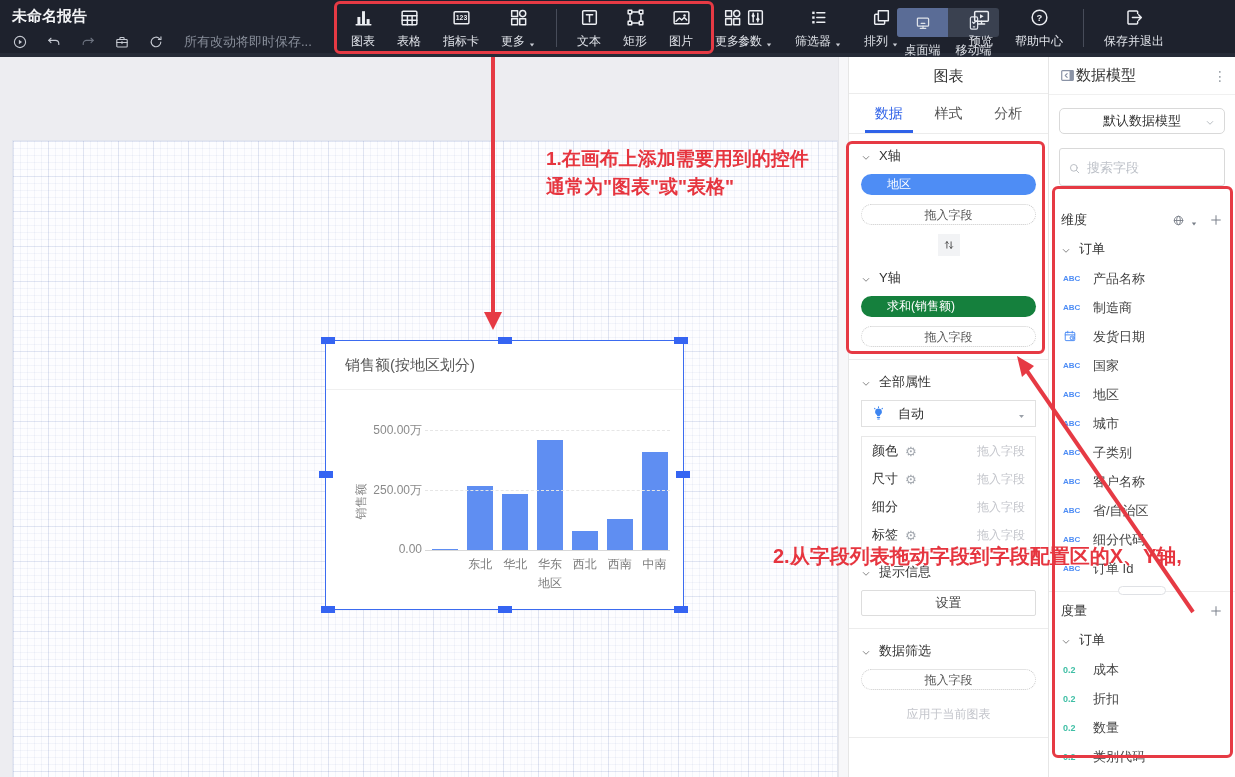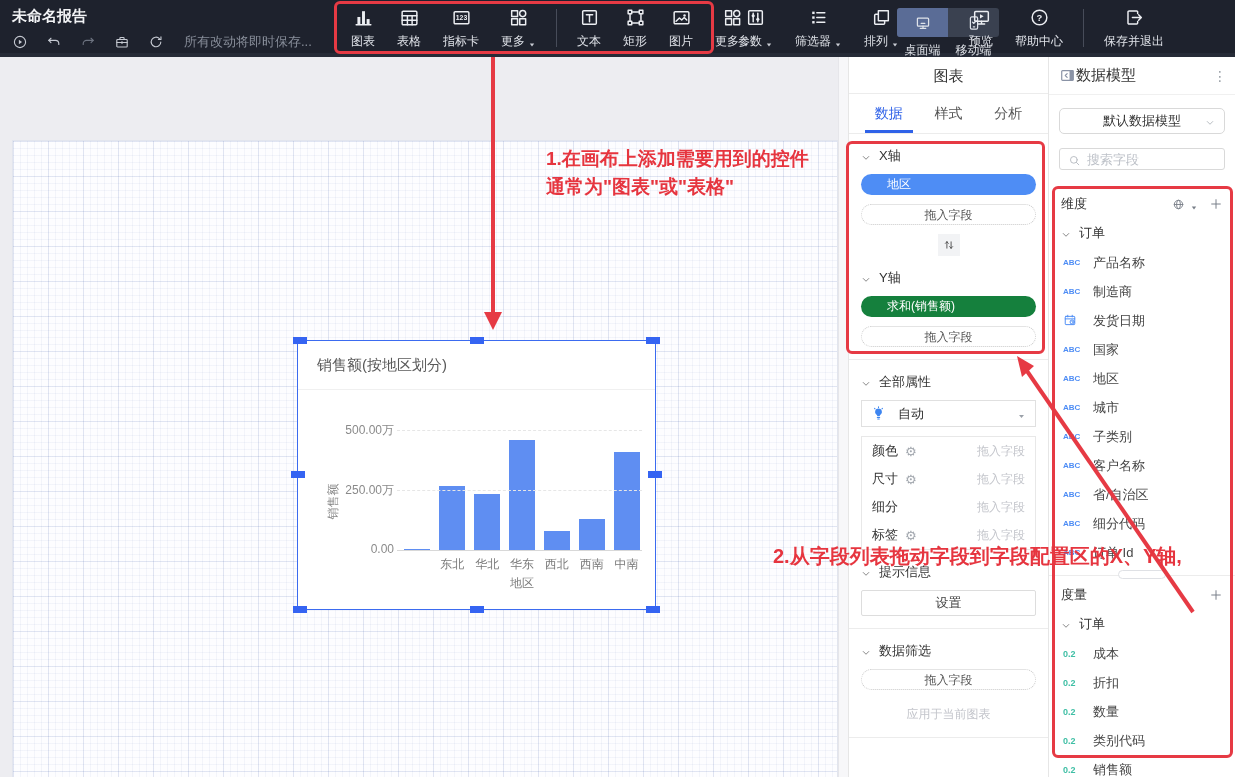--- a/index.html
+++ b/index.html
@@ -38,21 +38,21 @@
   .canvas-scroll { position:absolute; left:838px; top:57px; width:10px; height:720px; background:#f7f7f9; border-left:1px solid #e6e6ea; z-index:4; }
   .page { position:absolute; left:12px; top:83px; width:826px; height:640px; background:#fdfdff; border:1px solid #e2e5ee;
     background-image:
       linear-gradient(rgba(110,130,190,0.14) 1px, transparent 1px),
       linear-gradient(90deg, rgba(110,130,190,0.14) 1px, transparent 1px),
       linear-gradient(rgba(110,130,190,0.07) 1px, transparent 1px),
       linear-gradient(90deg, rgba(110,130,190,0.07) 1px, transparent 1px);
     background-size: 35px 35px, 35px 35px, 7px 7px, 7px 7px; }
 
   
-  .chart-card { position:absolute; left:297px; top:283px; width:359px; height:270px; background:#fff; border:1px solid #3b6bf0; z-index:3; }
+  .chart-card { position:absolute; left:325px; top:283px; width:359px; height:270px; background:#fff; border:1px solid #3b6bf0; z-index:3; }
   .handle { position:absolute; width:14px; height:7px; background:#3564f2; z-index:4; }
   .h-tl{left:-5px;top:-4px} .h-tm{left:calc(50% - 7px);top:-4px} .h-tr{right:-5px;top:-4px}
   .h-ml{left:-7px;top:calc(50% - 4px)} .h-mr{right:-7px;top:calc(50% - 4px)}
   .h-bl{left:-5px;bottom:-4px} .h-bm{left:calc(50% - 7px);bottom:-4px} .h-br{right:-5px;bottom:-4px}
   .cc-title { position:absolute; left:19px; top:15px; font-size:15px; color:#595959; }
   .cc-divider { position:absolute; left:0; right:0; top:48px; border-top:1px solid #f0f0f0; }
   .cc-plot { position:absolute; left:0; top:48px; right:0; bottom:0; }
   .ytick { position:absolute; left:18px; width:78px; text-align:right; font-size:12px; color:#8a8a8a; }
   .gridline { position:absolute; left:99px; right:13px; border-top:1px dashed #e6e6e6; }
   .axisline { position:absolute; left:99px; right:13px; top:161px; border-top:1px solid #d8d8d8; }
@@ -97,21 +97,21 @@
 
   
   .model-panel { position:absolute; left:1048px; top:57px; width:187px; height:720px; background:#fff; border-left:1px solid #e6e6e6; z-index:5; overflow:hidden; }
   .mp-header { display:flex; align-items:center; height:38px; padding:0 10px; border-bottom:1px solid #f0f0f0; }
   .mp-collapse { width:17px; height:17px; color:#8a93a6; cursor:pointer; }
   .mp-collapse svg { width:17px; height:17px; }
   .mp-title { flex:1; text-align:left; font-size:15px; color:#333; }
   .kebab { color:#9aa0a8; font-size:14px; cursor:pointer; width:12px; text-align:center; }
   .mp-select { position:relative; margin:13px 10px 8px; border:1px solid #d9d9d9; border-radius:5px; height:26px; display:flex; align-items:center; justify-content:center; font-size:13px; color:#333; cursor:pointer; }
   .mp-select .chev { position:absolute; right:9px; color:#9aa0a8; }
-  .mp-search { margin:14px 10px 0; border:1px solid #d9d9d9; border-radius:3px; height:22px; display:flex; align-items:center; padding:0 8px; gap:6px; }
+  .mp-search { margin:14px 10px 0; border:1px solid #d9d9d9; border-radius:3px; height:38px; display:flex; align-items:center; padding:0 8px; gap:6px; }
   .mp-search .s-ico { width:13px; height:13px; color:#b4b8bf; }
   .mp-search .s-ico svg { width:13px; height:13px; }
   .mp-search input { border:none; outline:none; flex:1; font-size:13px; color:#333; min-width:0; font-family:inherit; }
   .mp-search input::placeholder { color:#bdc1c8; }
   .mp-sec-head { display:flex; align-items:center; padding:0 12px; font-size:13px; color:#333; height:24px; margin-top:22px; }
   .mp-sec-head .right-icons { margin-left:auto; display:flex; align-items:center; gap:5px; color:#787e88; }
   .mp-sec-head .right-icons .ic { width:13px; height:13px; cursor:pointer; }
   .mp-sec-head .right-icons .ic svg { width:13px; height:13px; }
   .mp-sec-head .right-icons .ic.small { width:8px; height:8px; }
   .mp-sec-head .right-icons .ic.small svg { width:8px; height:8px; }

